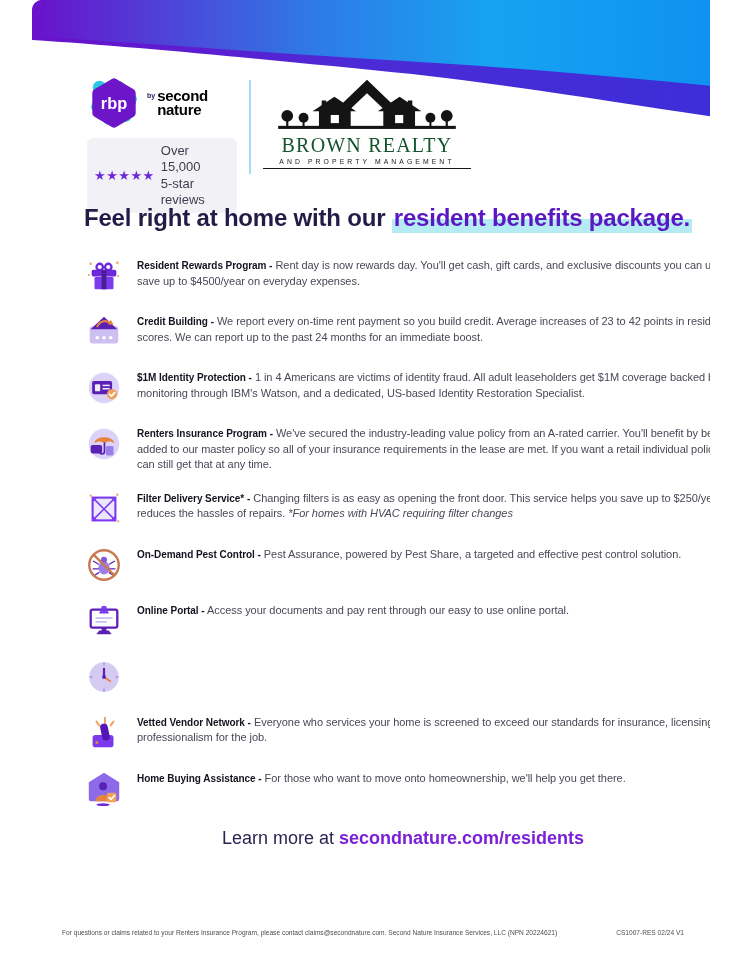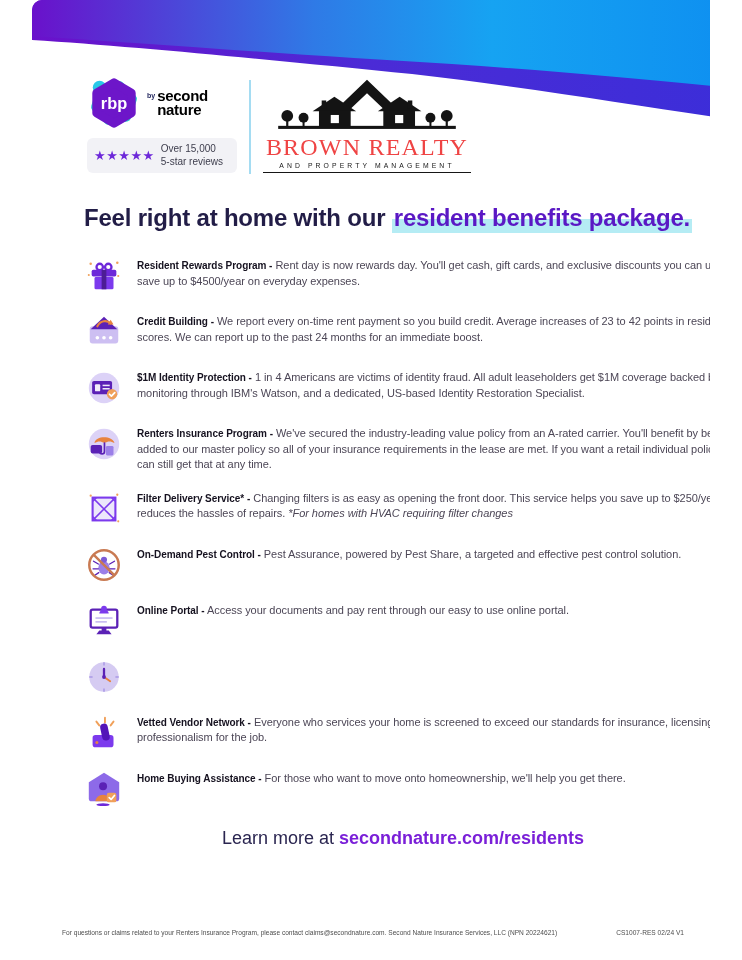--- a/index.html
+++ b/index.html
@@ -12,27 +12,27 @@
 
   .logo-row { position:absolute; top:76px; left:55px; display:flex; align-items:flex-start; }
   .rbp-block { width:152px; }
   .rbp-lockup { display:flex; align-items:center; gap:6px; }
   .rbp-badge { width:54px; height:54px; }
   .by-brand { display:flex; align-items:flex-start; gap:2px; }
   .by { font-size:7px; font-weight:bold; color:#23285f; margin-top:3px; }
   .sn { font-size:15px; font-weight:bold; color:#000000; line-height:0.95; letter-spacing:-0.3px; text-align:left; }
   .review-box { margin-top:8px; width:150px; background:#f2f2f6; border-radius:6px; padding:5px 7px; display:flex; align-items:center; gap:6px; }
   .stars { color:#6d28d9; font-size:13px; letter-spacing:0.5px; white-space:nowrap; }
-  .review-text { font-size:10px; color:#3e3e4d; line-height:1.25; }
+  .review-text { font-size:13px; color:#3e3e4d; line-height:1.25; }
 
   .logo-divider { width:2px; height:94px; background:#a5dcf2; margin:4px 12px 0 10px; }
 
   .brown-block { width:208px; text-align:center; margin-top:0px; }
   .brown-art { width:196px; height:58px; display:block; margin:0 auto; }
-  .brown-title { font-family:"Liberation Serif", serif; font-size:24px; color:#ef4444; letter-spacing:1.2px; line-height:1; margin-top:1px; white-space:nowrap; }
+  .brown-title { font-family:"Liberation Serif", serif; font-size:20px; color:#14532d; letter-spacing:1.2px; line-height:1; margin-top:1px; white-space:nowrap; }
   .brown-sub { font-size:6.8px; color:#161616; letter-spacing:3.1px; margin-top:3px; padding-bottom:3px; border-bottom:1.6px solid #161616; white-space:nowrap; }
 
   .headline { position:absolute; top:204px; left:52px; right:20px; font-size:24px; font-weight:600; color:#221d47; letter-spacing:-0.2px; white-space:nowrap; }
   .headline .hl { font-weight:bold; color:#5a18c4; background:linear-gradient(to bottom, transparent 50%, #b5ecf4 50%); padding:0 2px 2px 2px; }
 
   .benefits { position:absolute; top:256px; left:52px; width:660px; }
   .benefit { display:flex; align-items:flex-start; gap:13px; margin-bottom:16px; min-height:40px; }
   .benefit .bicon { width:40px; height:40px; flex:0 0 40px; display:flex; align-items:center; justify-content:center; }
   .benefit p { margin-top:2px; font-size:11px; line-height:1.42; color:#4c4656; letter-spacing:-0.05px; }
   .benefit p strong { color:#15111f; font-size:10px; }

